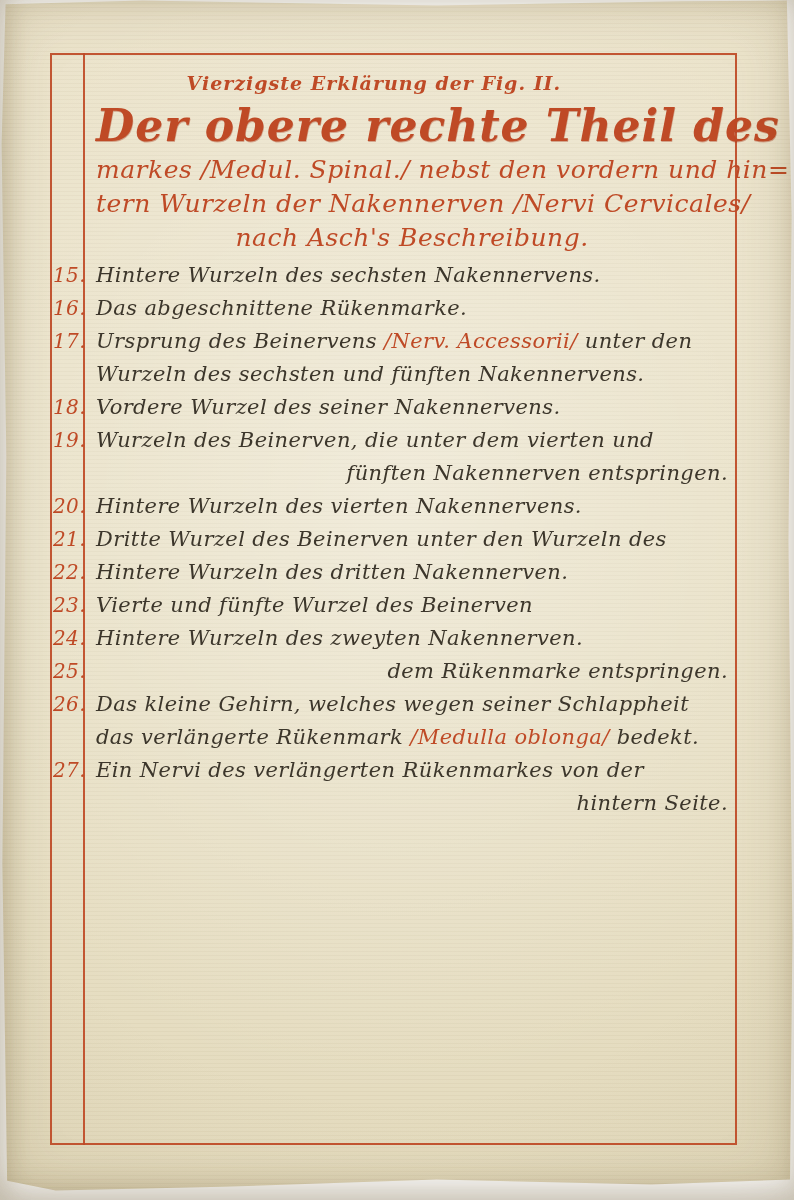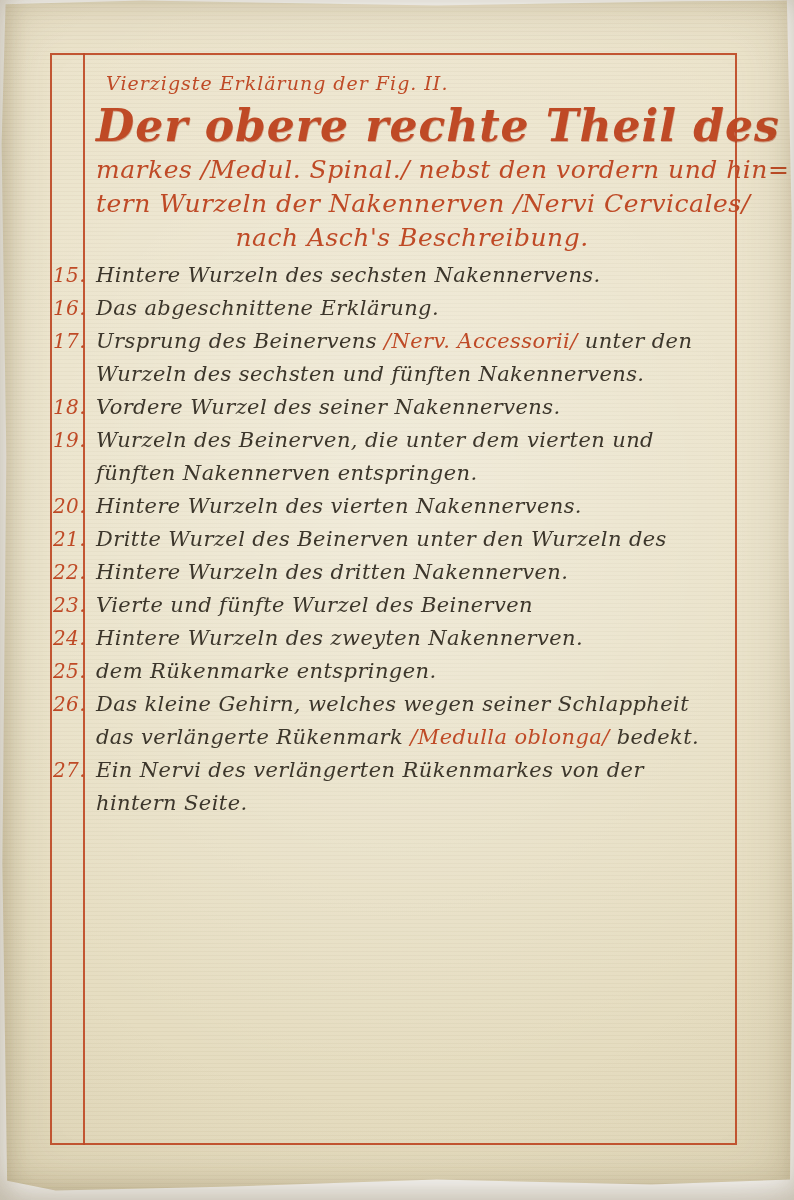--- a/index.html
+++ b/index.html
@@ -41,23 +41,24 @@
   }
   .content{
     position:absolute;left:96px;top:64px;width:632px;
     color:var(--black);
   }
   .header-note{
     color:var(--red);
     font-style:italic;
     font-size:19px;
     letter-spacing:1px;
-    text-align:left;
+    text-align:right;
     width:72%;
     margin:8px 0 4px 10px;
+    font-weight:bold;
   }
   .main-title{
     color:var(--red);
     font-weight:700;
     font-style:italic;
     font-size:44px;
     letter-spacing:1px;
     text-align:center;
     line-height:1.25;
     text-shadow:0.5px 0.5px 0 rgba(160,50,20,0.35);
@@ -85,21 +86,21 @@
   }
   .item .num{
     position:absolute;
     left:-43px;top:0;
     width:38px;
     color:var(--red);
     font-style:italic;
     font-size:20px;
   }
   .item .line{white-space:nowrap;}
-  .item .line.center{text-align:left;white-space:normal;}
+  .item .line.center{text-align:right;white-space:normal;}
   .seg-red{color:var(--red);}
   .seg-black{color:var(--black);}
 </style>
 </head>
 <body>
 
 <div class="paper"></div>
 
 <div class="frame"></div>
 <div class="rule-vertical"></div>
@@ -111,21 +112,21 @@
   <div class="subtitle">tern Wurzeln der Nakennerven /Nervi Cervicales/</div>
   <div class="subtitle last">nach Asch's Beschreibung.</div>
 
   <div class="legend-list">
       <div class="item">
         <span class="num">15.</span>
         <div class="line left"><span class="seg-black">Hintere Wurzeln des sechsten Nakennervens.</span></div>
       </div>
       <div class="item">
         <span class="num">16.</span>
-        <div class="line left"><span class="seg-black">Das abgeschnittene Erklärung.</span></div>
+        <div class="line left"><span class="seg-black">Das abgeschnittene Rükenmarke.</span></div>
       </div>
       <div class="item">
         <span class="num">17.</span>
         <div class="line left"><span class="seg-black">Ursprung des Beinervens </span><span class="seg-red">/Nerv. Accessorii/</span><span class="seg-black"> unter den</span></div>
         <div class="line left"><span class="seg-black">Wurzeln des sechsten und fünften Nakennervens.</span></div>
       </div>
       <div class="item">
         <span class="num">18.</span>
         <div class="line left"><span class="seg-black">Vordere Wurzel des seiner Nakennervens.</span></div>
       </div>

